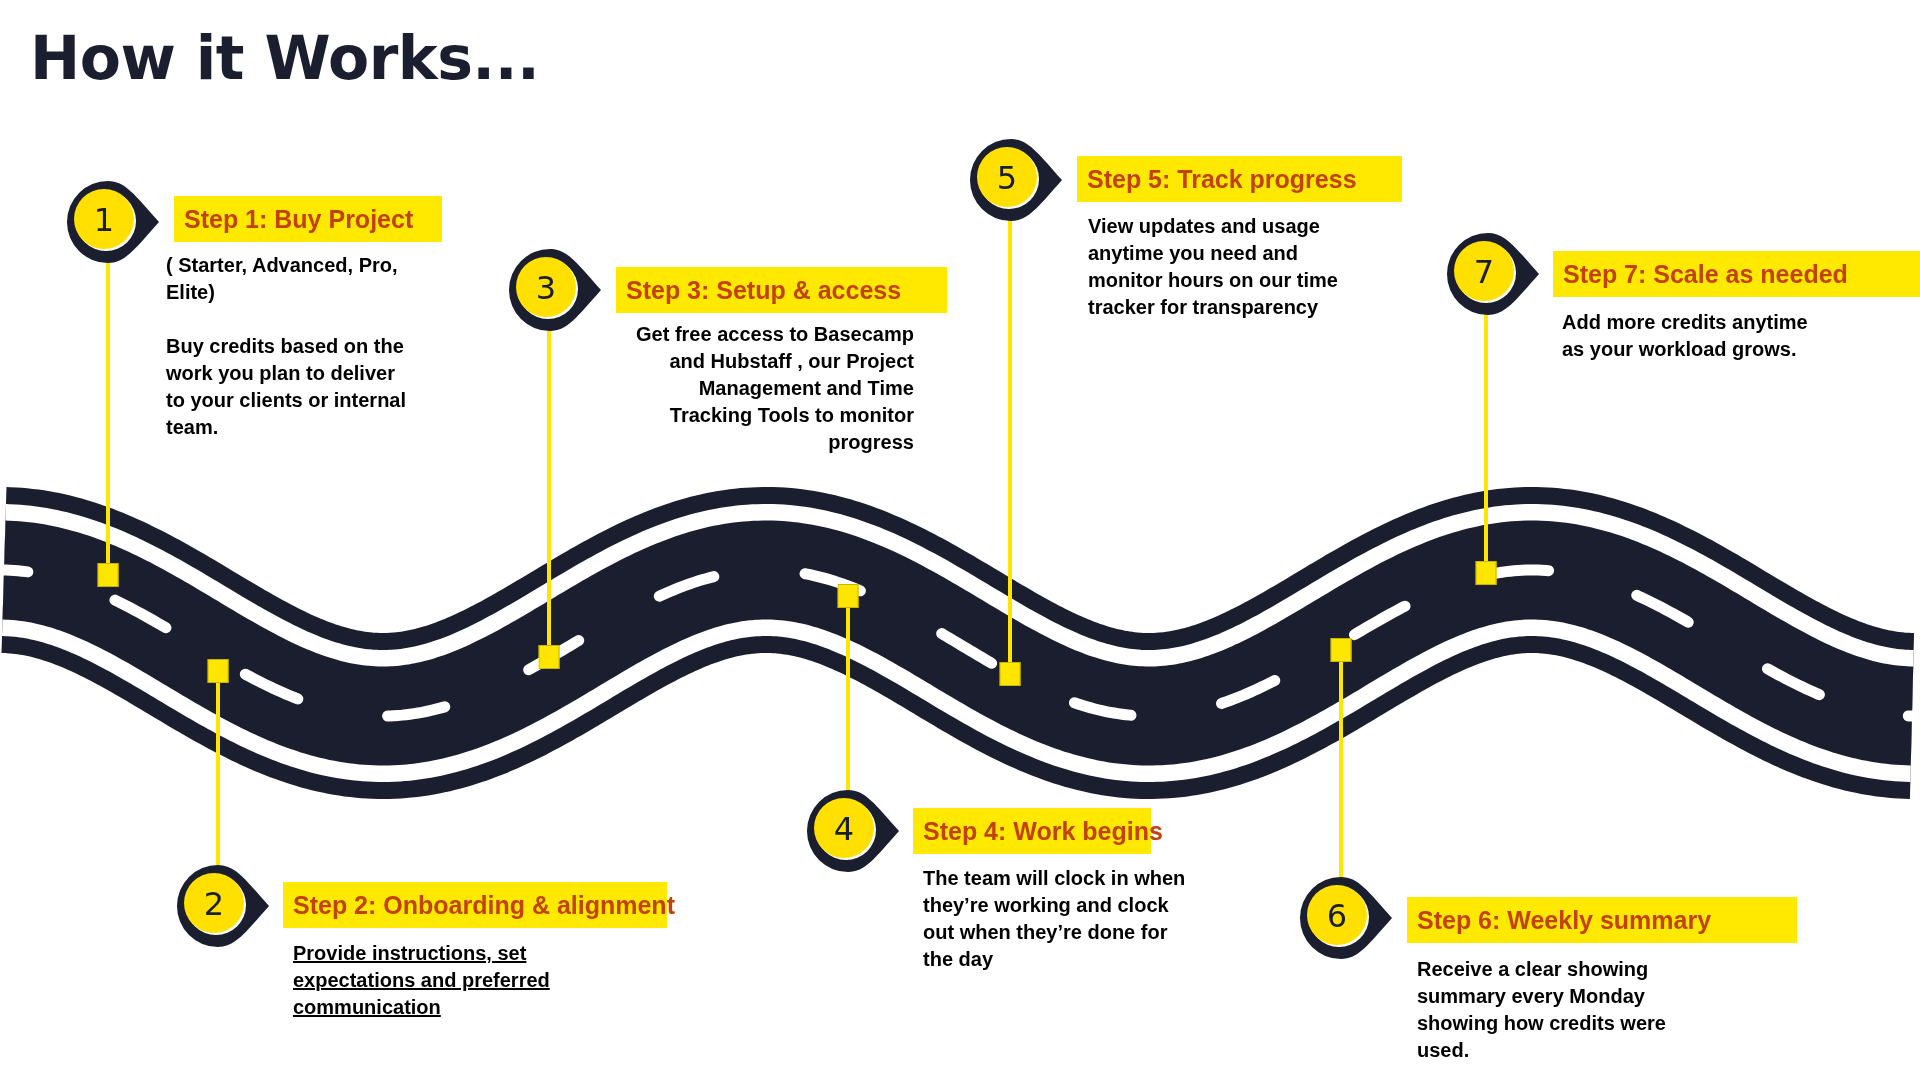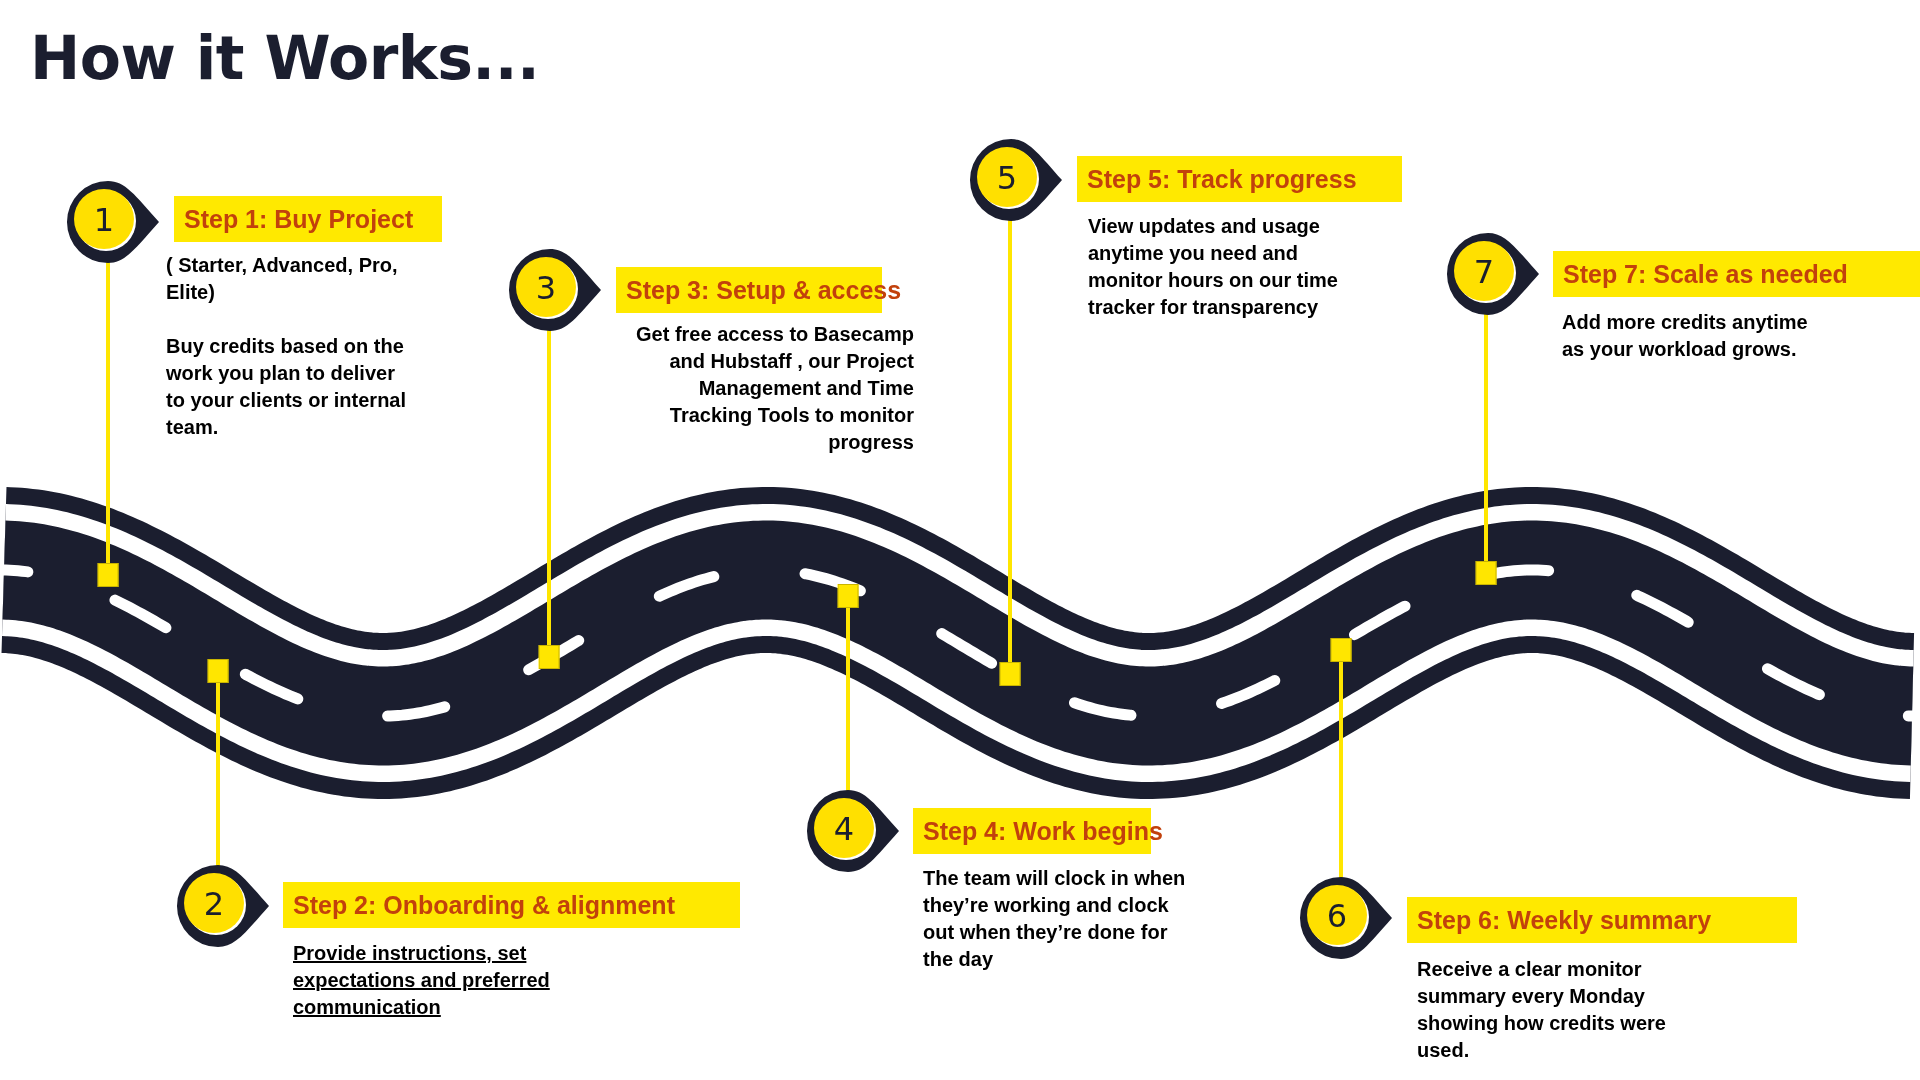--- a/index.html
+++ b/index.html
@@ -81,39 +81,39 @@
       <div class="connector" style="left: 216px; top: 671px; height: 235px;"></div>
       <div class="anchor" style="left: 218px; top: 671px;"></div>
       <div class="marker" style="left: 218px; top: 906px;">
     <svg width="110" height="90" viewBox="0 0 110 90">
       <path d="M 45 4 A 41 41 0 1 0 45 86 C 62 86 72 72 96 45 C 72 18 62 4 45 4 Z" fill="#1b1e2f"></path>
       <circle cx="43" cy="44" r="30" fill="#ffffff"></circle>
       <circle cx="41" cy="42" r="30" fill="#ffe000"></circle>
     </svg>
     <div class="marker-num">2</div>
   </div>
-      <div class="step-label" style="left: 283px; top: 882px; width: 457px;">Step 2: Onboarding &amp; alignment</div>
+      <div class="step-label" style="left: 283px; top: 882px; width: 384px;">Step 2: Onboarding &amp; alignment</div>
       <div class="step-body" style="left: 293px; top: 940px; text-decoration: underline;">
         <p>Provide instructions, set</p>
         <p>expectations and preferred</p>
         <p>communication</p>
       </div>
     </div>
     <div>
       <div class="connector" style="left: 547px; top: 290px; height: 367px;"></div>
       <div class="anchor" style="left: 549px; top: 657px;"></div>
       <div class="marker" style="left: 550px; top: 290px;">
     <svg width="110" height="90" viewBox="0 0 110 90">
       <path d="M 45 4 A 41 41 0 1 0 45 86 C 62 86 72 72 96 45 C 72 18 62 4 45 4 Z" fill="#1b1e2f"></path>
       <circle cx="43" cy="44" r="30" fill="#ffffff"></circle>
       <circle cx="41" cy="42" r="30" fill="#ffe000"></circle>
     </svg>
     <div class="marker-num">3</div>
   </div>
-      <div class="step-label" style="left: 616px; top: 267px; width: 266px;">Step 3: Setup &amp; access</div>
+      <div class="step-label" style="left: 616px; top: 267px; width: 331px;">Step 3: Setup &amp; access</div>
       <div class="step-body" style="left: 636px; top: 321px; text-align: right;">
         <p>Get free access to Basecamp</p>
         <p>and Hubstaff , our Project</p>
         <p>Management and Time</p>
         <p>Tracking Tools to monitor</p>
         <p>progress</p>
       </div>
     </div>
     <div>
       <div class="connector" style="left: 846px; top: 596px; height: 235px;"></div>
@@ -159,21 +159,21 @@
       <div class="marker" style="left: 1341px; top: 918px;">
     <svg width="110" height="90" viewBox="0 0 110 90">
       <path d="M 45 4 A 41 41 0 1 0 45 86 C 62 86 72 72 96 45 C 72 18 62 4 45 4 Z" fill="#1b1e2f"></path>
       <circle cx="43" cy="44" r="30" fill="#ffffff"></circle>
       <circle cx="41" cy="42" r="30" fill="#ffe000"></circle>
     </svg>
     <div class="marker-num">6</div>
   </div>
       <div class="step-label" style="left: 1407px; top: 897px; width: 390px;">Step 6: Weekly summary</div>
       <div class="step-body" style="left: 1417px; top: 956px;">
-        <p>Receive a clear monitor</p>
+        <p>Receive a clear showing</p>
         <p>summary every Monday</p>
         <p>showing how credits were</p>
         <p>used.</p>
       </div>
     </div>
     <div>
       <div class="connector" style="left: 1484px; top: 274px; height: 299px;"></div>
       <div class="anchor" style="left: 1486px; top: 573px;"></div>
       <div class="marker" style="left: 1488px; top: 274px;">
     <svg width="110" height="90" viewBox="0 0 110 90">

